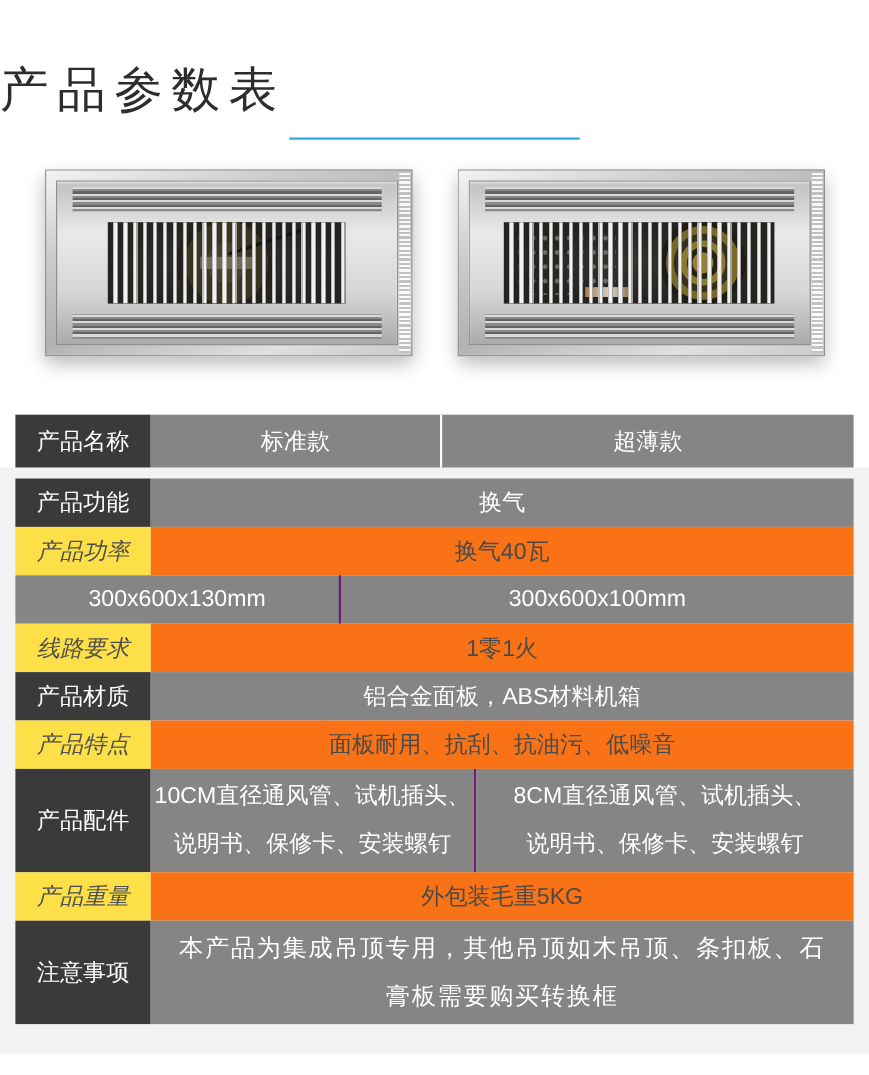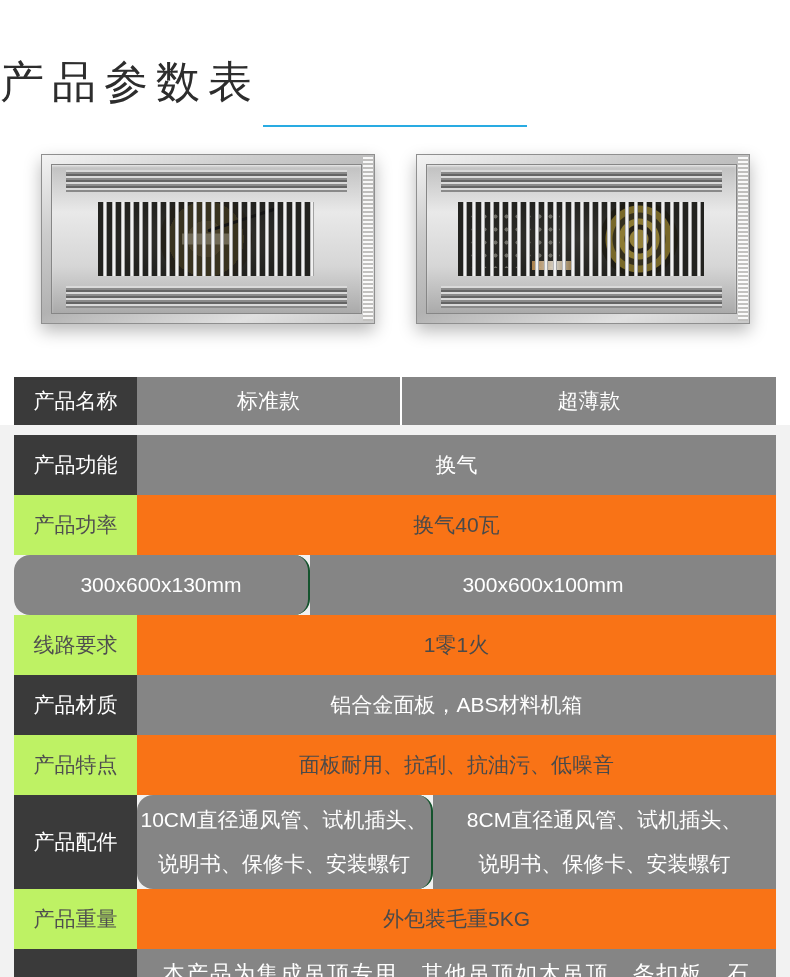--- a/index.html
+++ b/index.html
@@ -88,33 +88,33 @@
   .mini-tag {
     position:absolute; left:74px; bottom:6px; width:42px; height:9px;
     background:linear-gradient(90deg,#b98a4e,#e8e3d8 55%,#9a7a45); opacity:.9;
   }
   .slats {
     position:absolute; inset:0;
     background:repeating-linear-gradient(90deg,transparent 0 5px,#b9b9b9 5px 6px,#f1f1f1 6px 8px,#a3a3a3 8px 9px);
   }
 
   
-  .spec-row { display:flex; margin:0 14px; height:60px; font-size:21px; }
+  .spec-row { display:flex; margin:0 14px; height:44px; font-size:21px; }
   .spec-row .cell { display:flex; align-items:center; justify-content:center; text-align:center; }
   .spec-row .lab { width:123px; flex-shrink:0; }
   .spec-row .val { flex:1; }
 
   .row-head { height:48px; margin-top:53px; }
   .dark .lab { background:#3a3a3a; color:#ffffff; }
   .dark .val { background:#858585; color:#ffffff; }
-  .light .lab { background:#bef264; color:#4f4f4f; }
+  .light .lab { background:#fde047; color:#4f4f4f;font-style:italic; }
   .light .val { background:#f97316; color:#4a4a4a; }
 
   .split-a .val.a { flex:0 0 265px; border-right:2px solid #ffffff; }
-  .split-b .val.a { flex:0 0 296px; border-right:2px solid #14532d;border-radius:16px; }
+  .split-b .val.a { flex:0 0 296px; border-right:2px solid #701a75; }
 
   .tall { height:94px; }
   .tall .val { line-height:44px; }
   .acc-l { padding:0 2px; }
   .acc-r { padding:16px 26px; }
   .row-notes .val { font-size:22px; letter-spacing:1.5px; padding:0 18px; }
 
   
   .gray-zone { background:#f2f2f2; padding:10px 0 27px; }
 </style>

